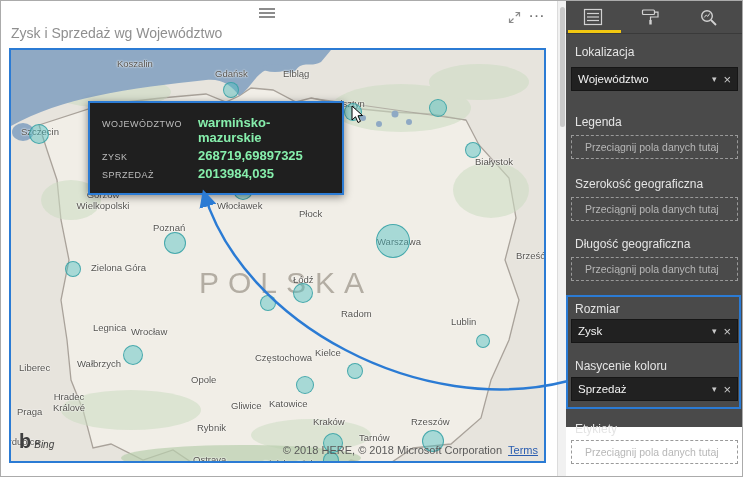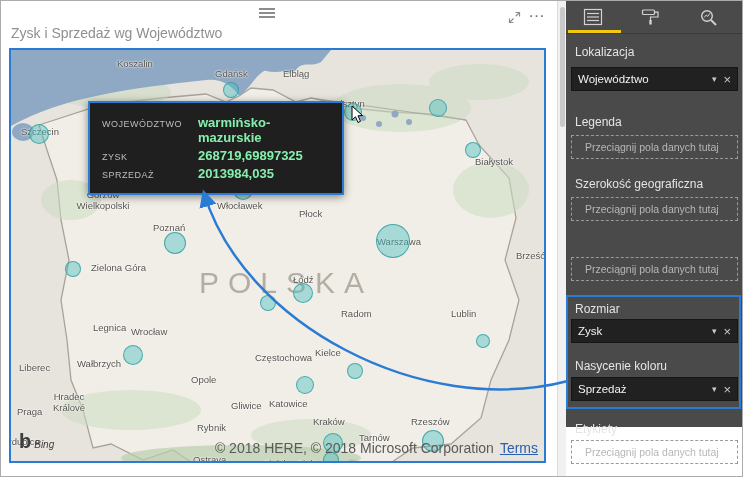--- a/index.html
+++ b/index.html
@@ -22,21 +22,21 @@
 
   .pbi-tooltip { position:absolute; left:77px; top:51px; width:256px; background:#1f1f1f; border:2px solid #2b7bd4; padding:9px 12px; z-index:10; box-shadow:0 2px 8px rgba(0,0,0,.45); }
   .trow { display:grid; grid-template-columns:96px 1fr; align-items:baseline; margin:3px 0; }
   .tlabel { font-size:9px; color:#bdbdbd; letter-spacing:.5px; }
   .tvalue { font-size:13px; font-weight:bold; color:#86efac; }
 
   .cursor { position:absolute; left:340px; top:55px; z-index:12; }
   .bing { position:absolute; left:8px; bottom:8px; color:#3f3f3f; display:flex; align-items:baseline; gap:3px; z-index:5; }
   .bing-b { font-size:20px; font-weight:bold; }
   .bing-text { font-size:10px;font-style:italic; }
-  .attr { position:absolute; right:6px; bottom:5px; font-size:14px; color:#5a5a5a; z-index:5; }
+  .attr { position:absolute; right:6px; bottom:5px; font-size:11px; color:#5a5a5a; z-index:5; }
   .attr a { color:#2a5db0; text-decoration:underline; margin-left:6px; }
 
   .scroll-strip { position:absolute; left:556px; top:0; width:9px; height:477px; background:#f1f1f1; border-left:1px solid #dcdcdc; }
   .scroll-thumb { position:absolute; left:2px; top:6px; width:5px; height:120px; background:#c9c9c9; border-radius:3px; }
 
   
   .panel { position:absolute; left:565px; top:0; width:178px; height:426px; background:#4a4a4a; }
   .tabs { position:absolute; top:0; left:0; right:0; height:33px; border-bottom:1px solid #3a3a3a; }
   .tab { position:absolute; top:7px; width:24px; height:20px; cursor:pointer; }
   .tab-underline { position:absolute; left:2px; top:29px; width:53px; height:3px; background:#f2c811; }
@@ -113,21 +113,21 @@
           <span class="city" style="left: 464px; top: 106px; text-align: center;">Białystok</span>
           <span class="city wrap" style="left: 60px; top: 140px; width: 64px;">Gorzów Wielkopolski</span>
           <span class="city" style="left: 206px; top: 150px;">Włocławek</span>
           <span class="city" style="left: 288px; top: 158px;">Płock</span>
           <span class="city" style="left: 142px; top: 172px;">Poznań</span>
           <span class="city" style="left: 366px; top: 186px;">Warszawa</span>
           <span class="city" style="left: 46px; top: 212px; margin-left: 34px;">Zielona Góra</span>
           <span class="city" style="left: 282px; top: 224px;">Łódź</span>
           <span class="city" style="left: 505px; top: 200px;">Brześć</span>
           <span class="city" style="left: 330px; top: 258px;">Radom</span>
-          <span class="city" style="left: 440px; top: 258px;">Lublin</span>
+          <span class="city" style="left: 440px; top: 266px;">Lublin</span>
           <span class="city" style="left: 82px; top: 272px;">Legnica</span>
           <span class="city" style="left: 120px; top: 276px;">Wrocław</span>
           <span class="city" style="left: 66px; top: 308px;">Wałbrzych</span>
           <span class="city" style="left: 304px; top: 297px;">Kielce</span>
           <span class="city" style="left: 244px; top: 302px;">Częstochowa</span>
           <span class="city" style="left: 180px; top: 324px;">Opole</span>
           <span class="city" style="left: 8px; top: 312px;">Liberec</span>
           <span class="city wrap" style="left: 32px; top: 342px; width: 52px;">Hradec Králové</span>
           <span class="city" style="left: 6px; top: 356px;">Praga</span>
           <span class="city" style="left: 220px; top: 350px;">Gliwice</span>
@@ -233,20 +233,21 @@
     <div class="plabel" style="top:114px">Legenda</div>
     <div class="pwell empty" style="top:134px">
       <span>Przeciągnij pola danych tutaj</span>
     </div>
 
     <div class="plabel" style="top:176px">Szerokość geograficzna</div>
     <div class="pwell empty" style="top:196px">
       <span>Przeciągnij pola danych tutaj</span>
     </div>
 
+    <div class="plabel" style="top:236px">Długość geograficzna</div>
     <div class="pwell empty" style="top:256px">
       <span>Przeciągnij pola danych tutaj</span>
     </div>
 
     <div class="plabel" style="top:301px">Rozmiar</div>
     <div class="pwell filled" style="top:318px">
       <span class="chip-text">Zysk</span>
       <span class="chev">▾</span>
       <span class="remove">×</span>
     </div>

